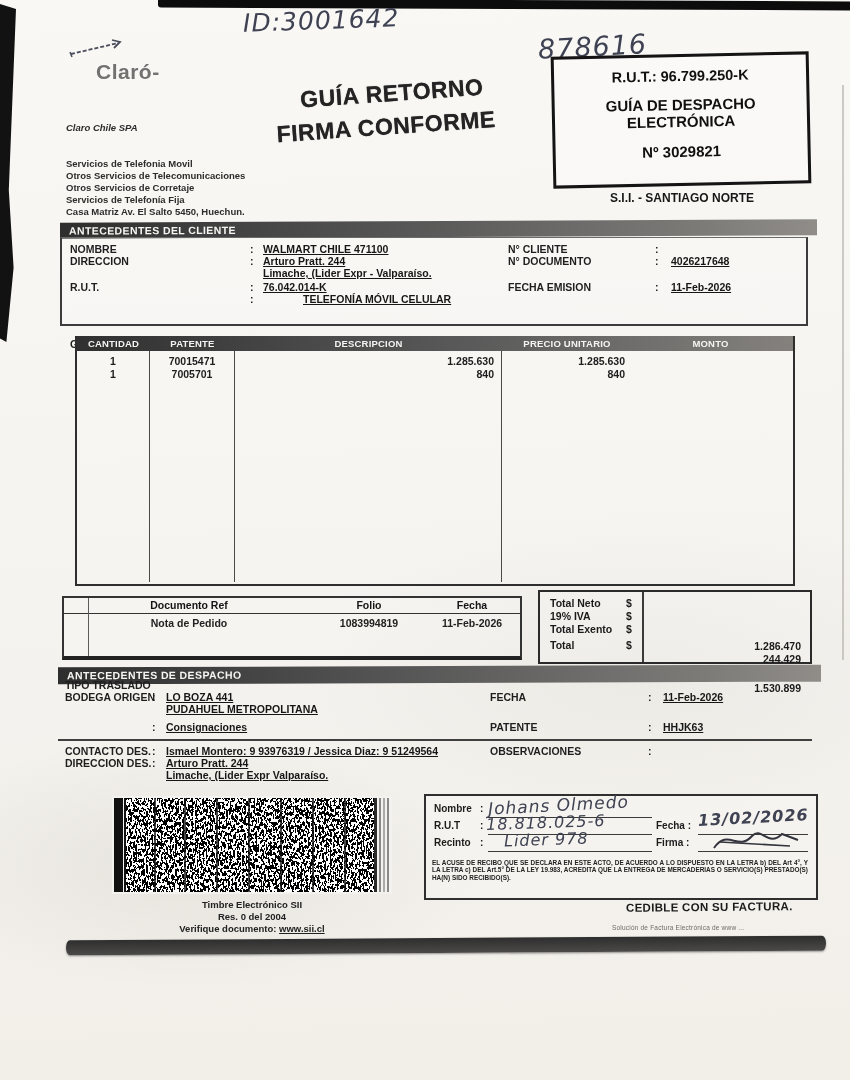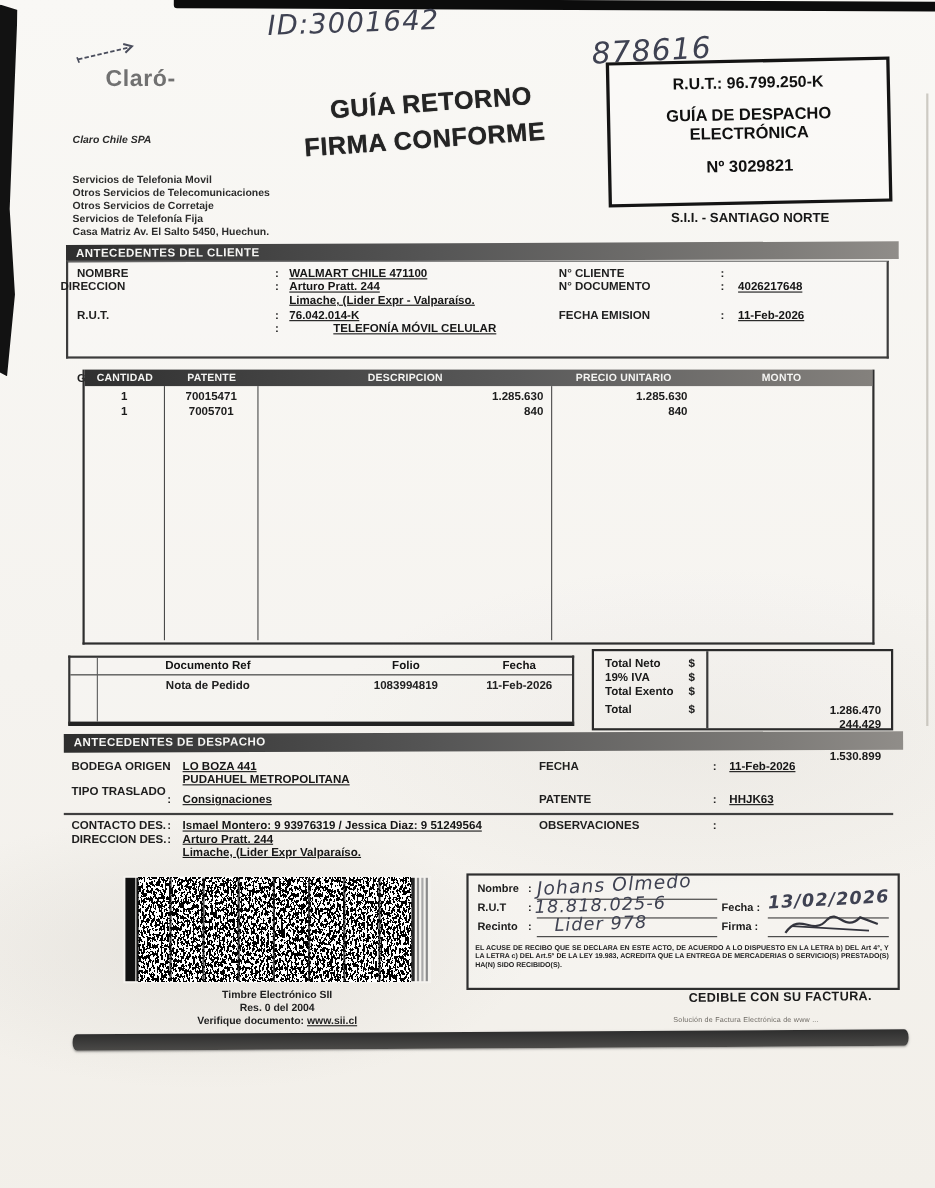--- a/index.html
+++ b/index.html
@@ -124,21 +124,21 @@
     </div>
     <div class="r3">Nº 3029821</div>
   </div>
   <div class="abs" id="sii">S.I.I. - SANTIAGO NORTE</div>
 
   <div class="abs hdrbar" id="client-bar">ANTECEDENTES DEL CLIENTE</div>
   <div class="abs" id="client-box"></div>
   <span class="abs lbl" style="left:70px;top:243px;">NOMBRE</span>
   <span class="abs lbl" style="left:250px;top:243px;">:</span>
   <span class="abs val" style="left:263px;top:243px;">WALMART CHILE 471100</span>
-  <span class="abs lbl" style="left:55px;top:255px;text-align:center;">DIRECCION</span>
+  <span class="abs lbl" style="left:70px;top:255px;text-align:center;">DIRECCION</span>
   <span class="abs lbl" style="left:250px;top:255px;">:</span>
   <span class="abs val" style="left:263px;top:255px;">Arturo Pratt. 244</span>
   <span class="abs val" style="left:263px;top:267px;">Limache, (Lider Expr -  Valparaíso.</span>
   <span class="abs lbl" style="left:70px;top:281px;">R.U.T.</span>
   <span class="abs lbl" style="left:250px;top:281px;">:</span>
   <span class="abs val" style="left:263px;top:281px;">76.042.014-K</span>
   <span class="abs lbl" style="left:70px;top:293px;margin-top:45px;">GIRO</span>
   <span class="abs lbl" style="left:250px;top:293px;">:</span>
   <span class="abs val" style="left:263px;top:293px;margin-left:40px;">TELEFONÍA MÓVIL CELULAR</span>
   <span class="abs lbl" style="left:508px;top:243px;">N° CLIENTE</span>
@@ -217,21 +217,21 @@
   </div>
 
   <div class="abs hdrbar" id="disp-bar">ANTECEDENTES DE DESPACHO</div>
   <span class="abs lbl" style="left:65px;top:691px;">BODEGA ORIGEN</span>
   <span class="abs lbl" style="left:152px;top:691px;">:</span>
   <span class="abs val" style="left:166px;top:691px;">LO BOZA 441</span>
   <span class="abs val" style="left:166px;top:703px;">PUDAHUEL   METROPOLITANA</span>
   <span class="abs lbl" style="left:490px;top:691px;">FECHA</span>
   <span class="abs lbl" style="left:648px;top:691px;">:</span>
   <span class="abs val" style="left:663px;top:691px;">11-Feb-2026</span>
-  <span class="abs lbl" style="left:65px;top:714px;">TIPO TRASLADO</span>
+  <span class="abs lbl" style="left:65px;top:679px;">TIPO TRASLADO</span>
   <span class="abs lbl" style="left:152px;top:721px;">:</span>
   <span class="abs val" style="left:166px;top:721px;">Consignaciones</span>
   <span class="abs lbl" style="left:490px;top:721px;">PATENTE</span>
   <span class="abs lbl" style="left:648px;top:721px;">:</span>
   <span class="abs val" style="left:663px;top:721px;">HHJK63</span>
   <div class="dline" style="top:739px;"></div>
   <span class="abs lbl" style="left:65px;top:745px;">CONTACTO DES.</span>
   <span class="abs lbl" style="left:152px;top:745px;">:</span>
   <span class="abs val" style="left:166px;top:745px;">Ismael Montero: 9 93976319 / Jessica Diaz: 9 51249564</span>
   <span class="abs lbl" style="left:490px;top:745px;">OBSERVACIONES</span>

